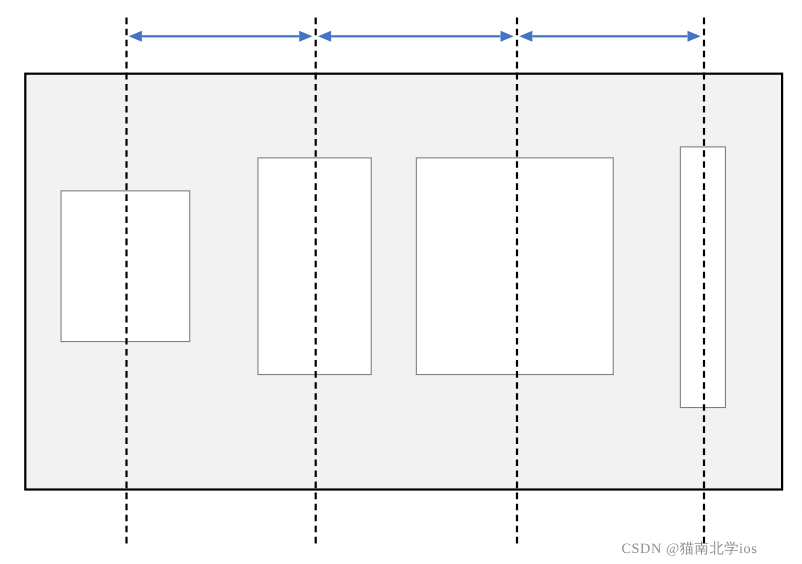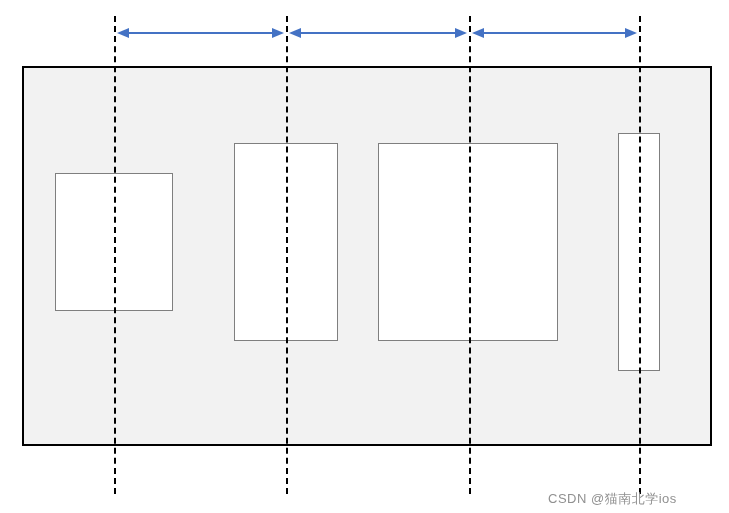--- a/index.html
+++ b/index.html
@@ -85,15 +85,15 @@
       <div class="arrow-line" style="left: 301px; top: 32px; width: 154px;"></div>
       <div class="arrow-head left" style="left: 289px; top: 28px;"></div>
       <div class="arrow-head right" style="left: 455px; top: 28px;"></div>
     </div>
   <div id="arrow-2">
       <div class="arrow-line" style="left: 484px; top: 32px; width: 141px;"></div>
       <div class="arrow-head left" style="left: 472px; top: 28px;"></div>
       <div class="arrow-head right" style="left: 625px; top: 28px;"></div>
     </div>
 
-  <div class="watermark" id="watermark" style="left: 548px; top: 490px;">CSDN @猫南北学ios</div>
+  <div class="watermark" id="watermark" style="left: 565px; top: 490px; font-family: Liberation Serif, serif;">CSDN @猫南北学ios</div>
 
 </div>
 
 </body></html>

